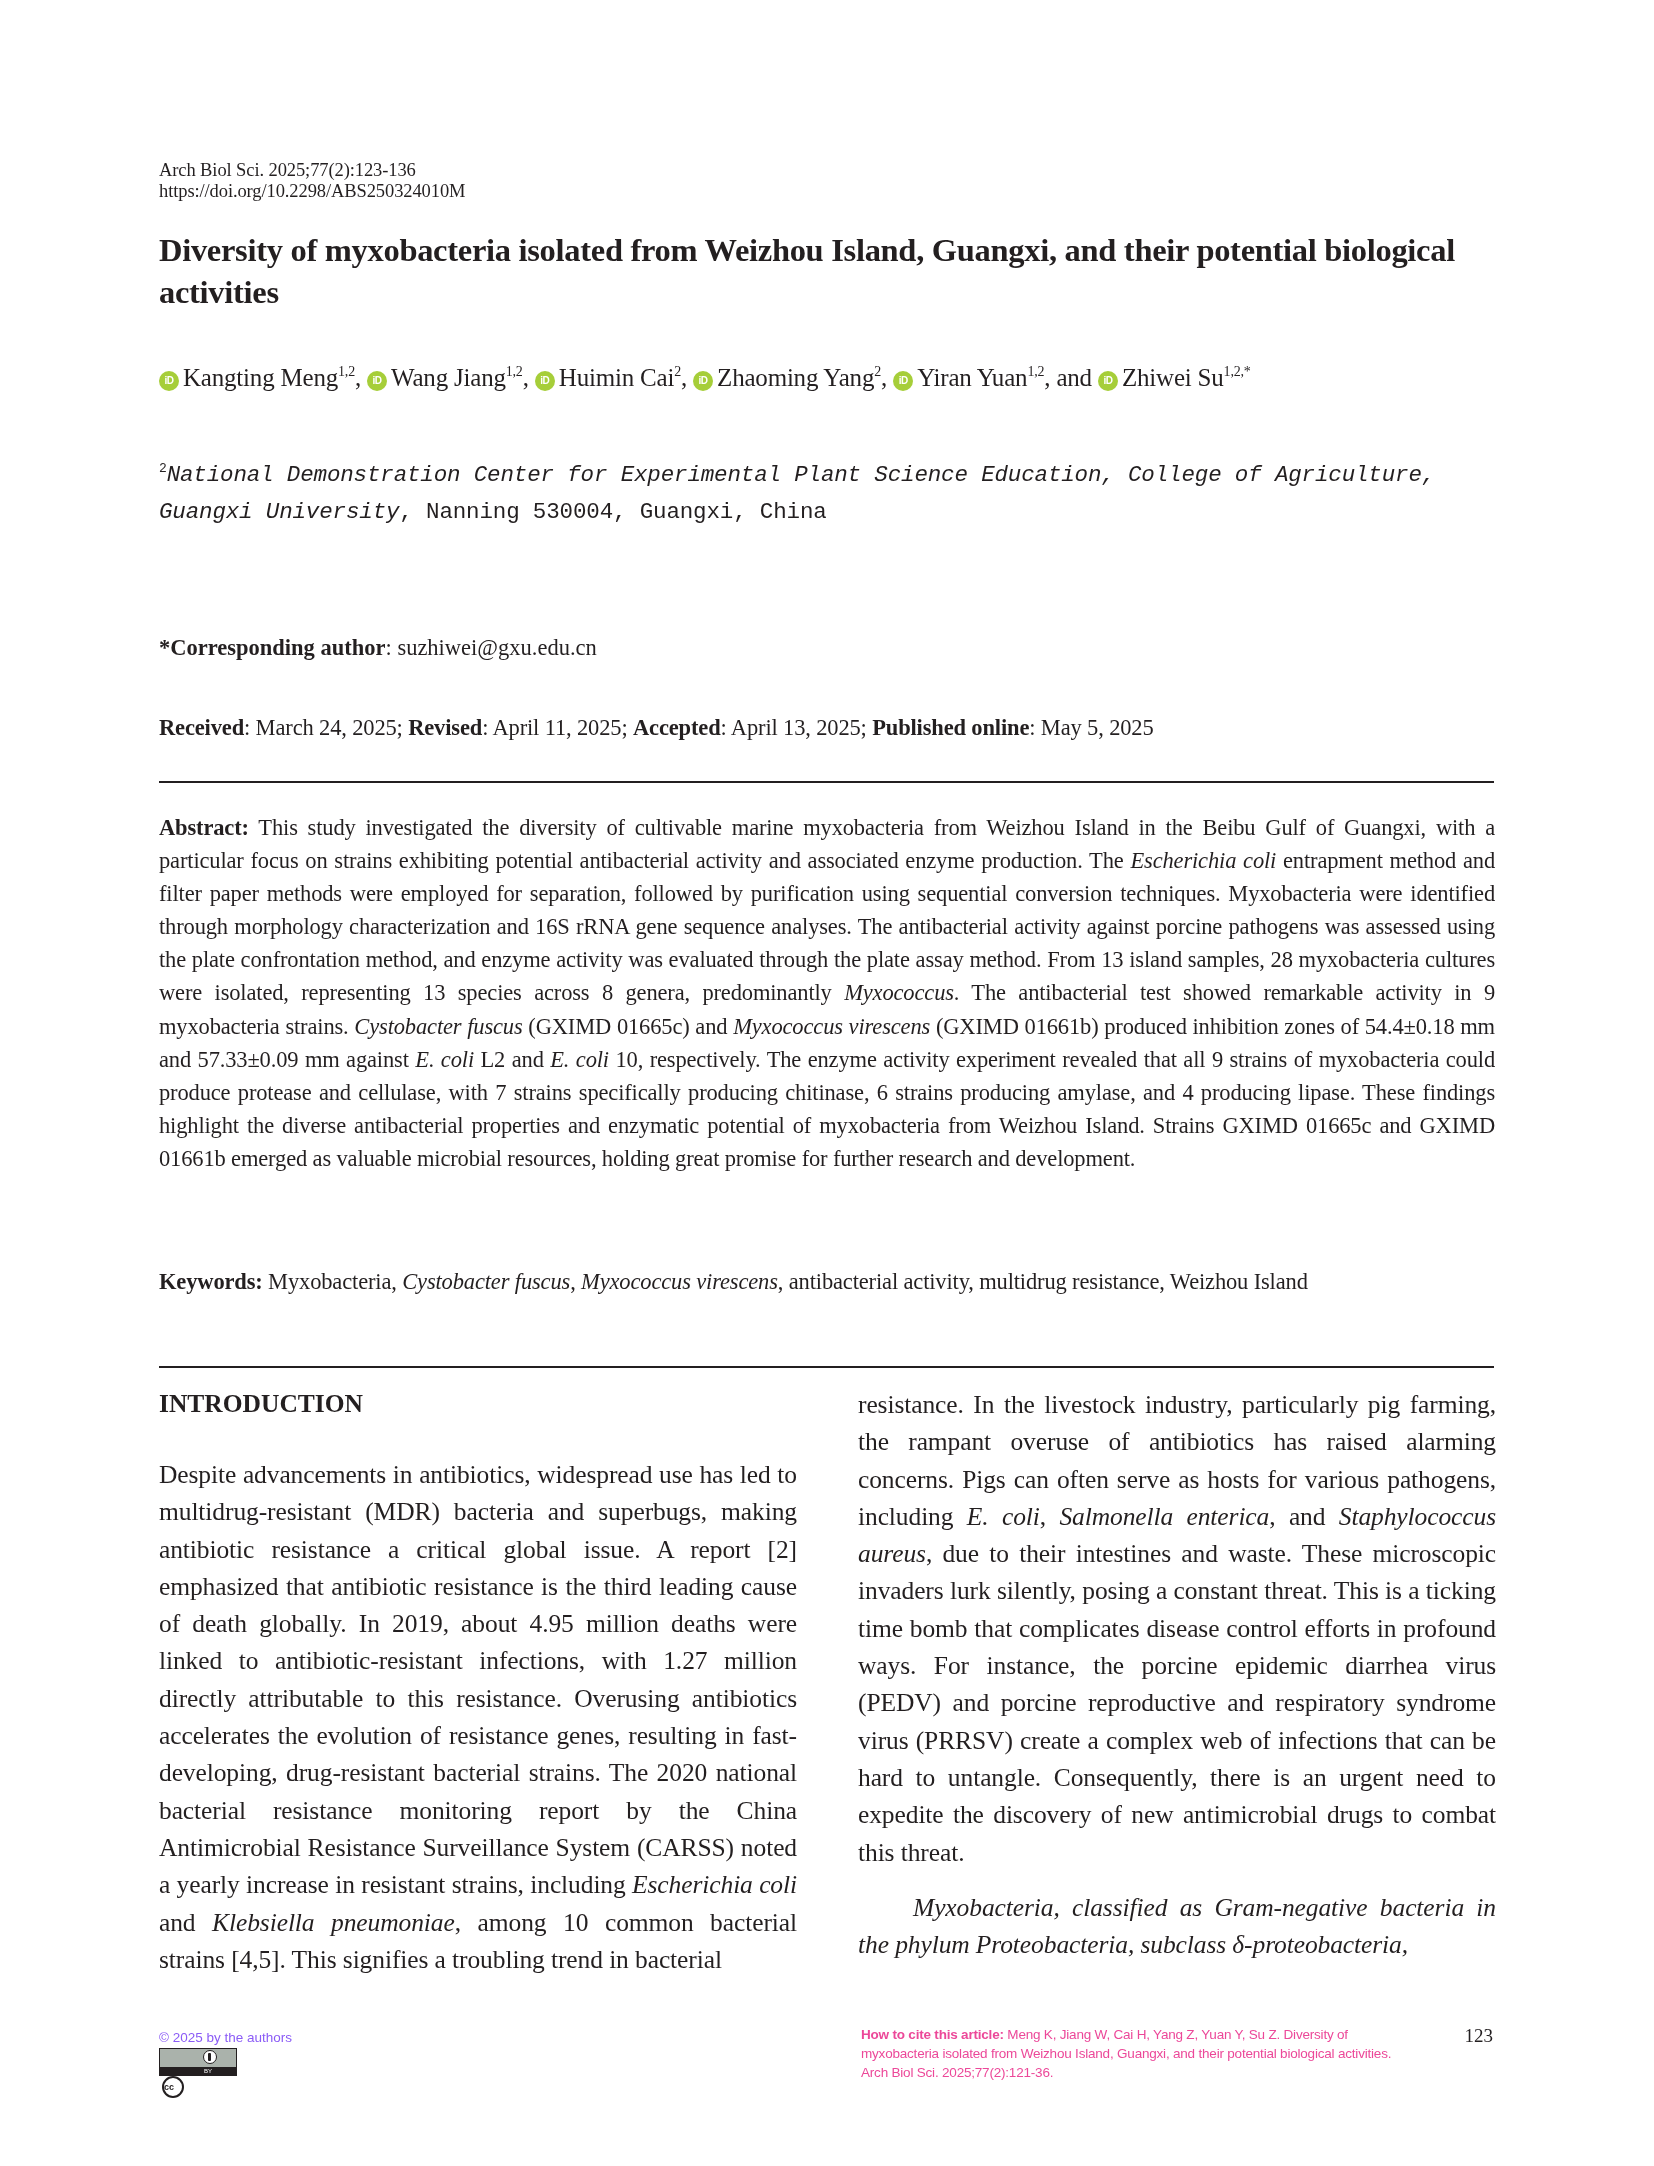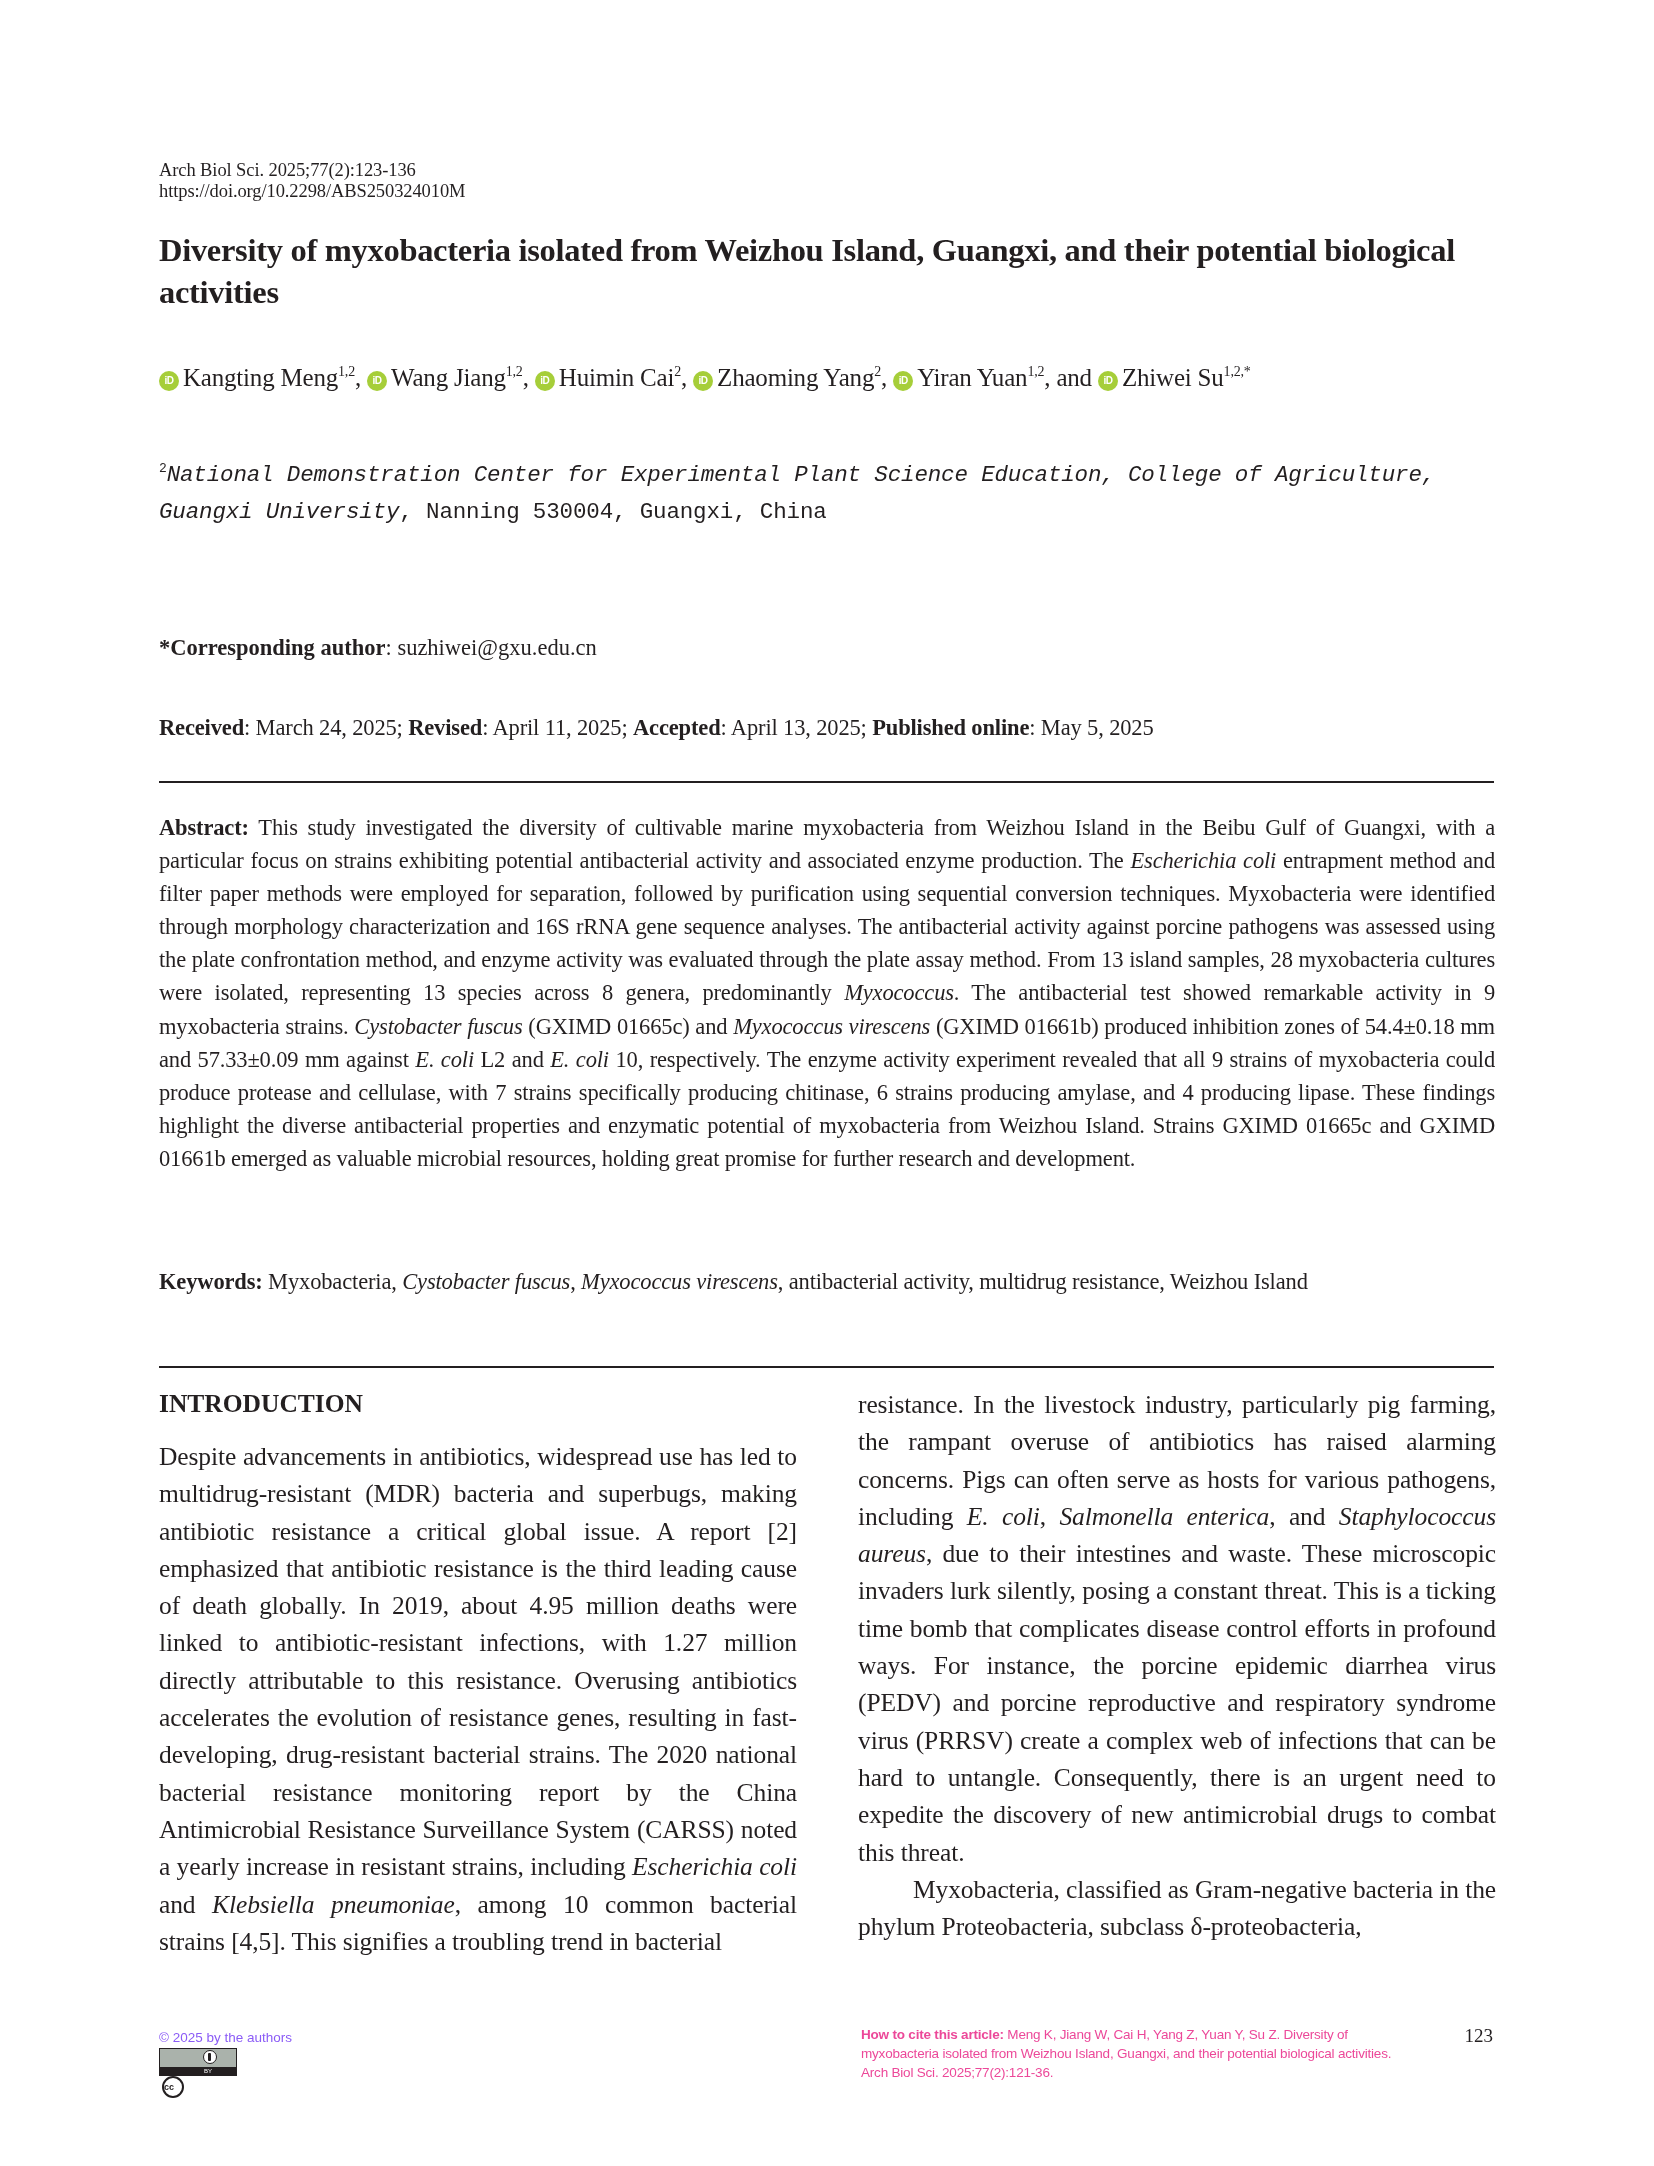--- a/index.html
+++ b/index.html
@@ -55,24 +55,24 @@
       left: 159px; width: 1336px; top: 1265px;
       font-size: 22.5px; line-height: 33px; text-align: justify; letter-spacing: -0.15px;
     }
     .col {
       width: 638px; font-size: 25.5px; line-height: 37.3px; text-align: justify;
       letter-spacing: -0.1px; hyphens: manual;
     }
     .col-left { left: 159px; top: 1388px; }
     .col-right { left: 858px; top: 1386px; }
     .section-heading {
-      font-size: 25.5px; font-weight: bold; letter-spacing: 0px; margin: 0 0 18px 0; line-height: 32px;
+      font-size: 25.5px; font-weight: bold; letter-spacing: 0px; margin: 0 0 36px 0; line-height: 32px;
     }
     .col p { margin: 0; }
-    .col p + p { text-indent: 55px; }
+    .col p + p { margin-top: 18px; text-indent: 55px; font-style: italic; }
     .footer-left { left: 159px; top: 2030px; }
     .copyright {
       font-family: "Liberation Sans", "DejaVu Sans", sans-serif; font-size: 13.5px; color: #8b5cf6;
     }
     .cc-badge {
       margin-top: 3px; width: 78px; height: 28px; background: #aab2ab; border: 1px solid #231f20;
       position: relative; box-sizing: border-box;
     }
     .cc-badge .cc-circle {
       position: absolute; left: 2px; top: 1px; width: 22px; height: 22px; border-radius: 50%;

